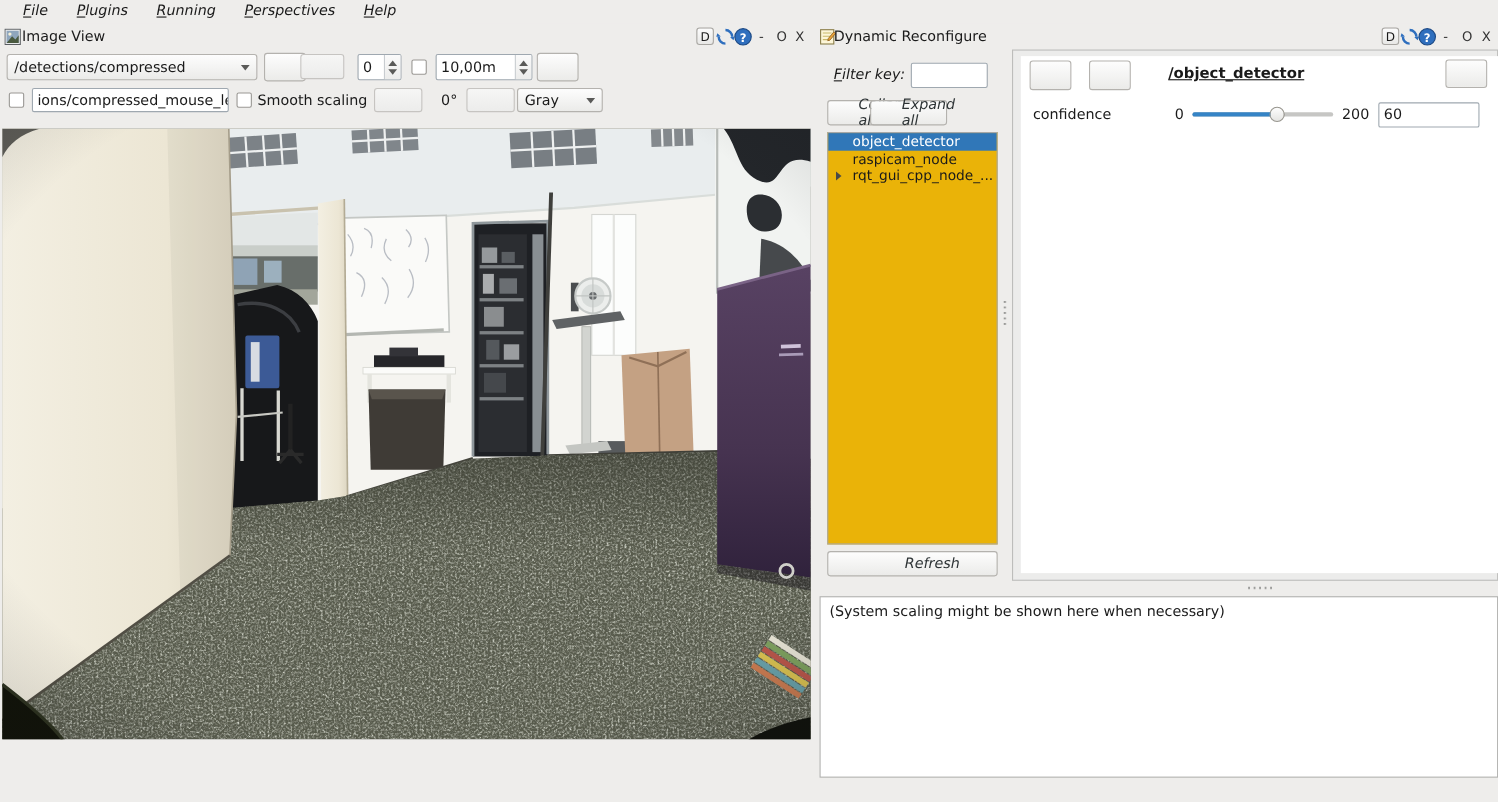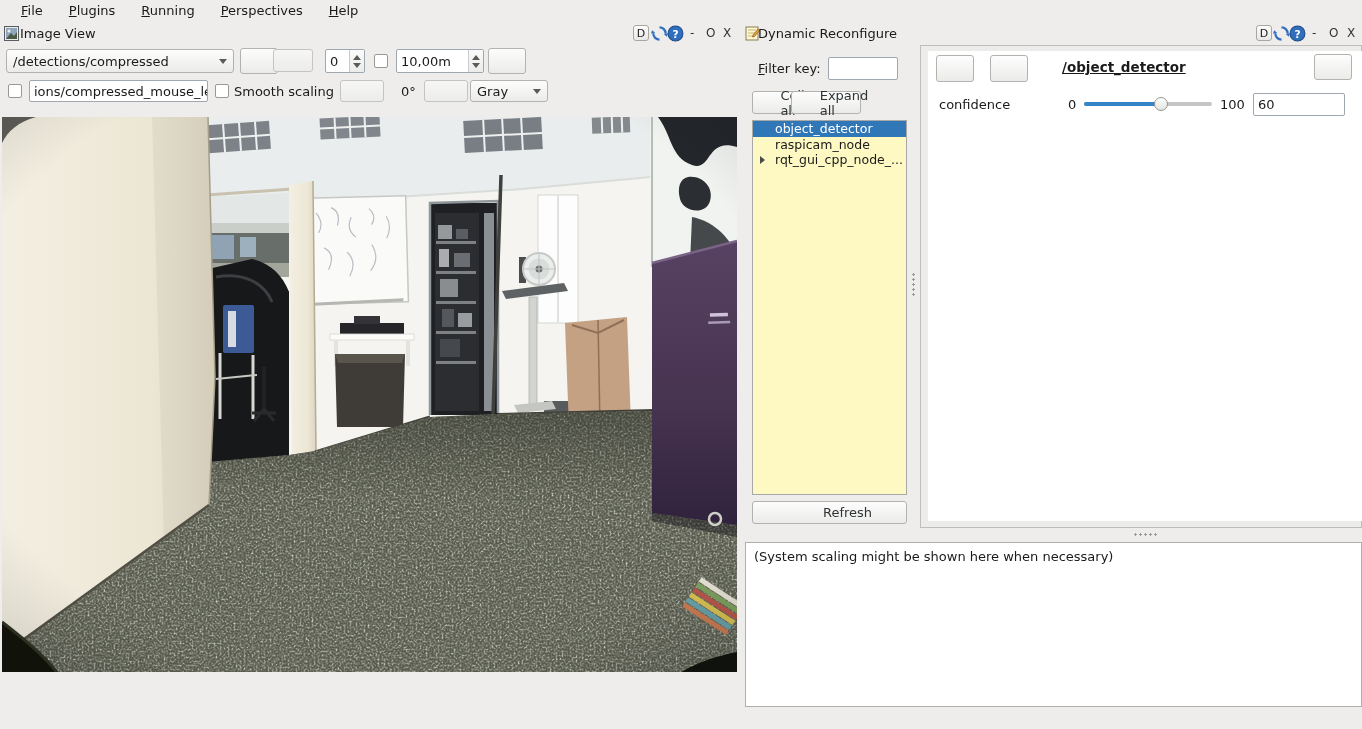--- a/index.html
+++ b/index.html
@@ -1,40 +1,40 @@
 <!DOCTYPE html>
 <html><head>
 <meta charset="utf-8">
 <style>
   * { margin:0; padding:0; box-sizing:border-box; }
   html,body { width:1362px; height:729px; overflow:hidden; }
   body { background:#eeedeb; font-family:"DejaVu Sans","Liberation Sans",sans-serif; font-size:13px; color:#1a1a1a; position:relative; }
   .abs { position:absolute; }
-  .mn { display:inline-block; }
+  .mn { display:inline-block;font-style:italic; }
   .mn::first-letter { text-decoration:underline; }
   
   .menubar { left:0; top:0; width:1362px; height:21px; display:flex; align-items:center; padding-left:8px; gap:0; background:#eeedeb; }
   .menu-item { padding:2px 13px; cursor:default; }
   
   .titlebar { height:24px; display:flex; align-items:center; }
   .tb-btn { font-size:12px; color:#333; margin:0 4px; line-height:15px; }
   .d-btn { width:16px; height:16px; border:1px solid #a8a6a2; border-radius:3px; background:linear-gradient(#fcfcfc,#e8e8e6); display:flex; align-items:center; justify-content:center; font-size:11px; }
   
   .btn { display:flex; align-items:center; justify-content:center; background:linear-gradient(#fdfdfd,#ebebe9); border:1px solid #b4b2ae; border-radius:3px; color:#2e3436;padding-left:36px; }
   .flatbox { background:linear-gradient(#f6f6f5,#ececeb); border:1px solid #c6c4c1; border-radius:3px; }
   .field { background:#fff; border:1px solid #9fa8b0; border-radius:2px; display:flex; align-items:center; padding:0 4px; overflow:hidden; white-space:nowrap; }
   .combo { display:flex; align-items:center; background:linear-gradient(#fdfdfd,#ebebe9); border:1px solid #b4b2ae; border-radius:3px; padding:0 6px; }
   .combo .arrow { margin-left:auto; width:0; height:0; border-left:4px solid transparent; border-right:4px solid transparent; border-top:5px solid #5a5a58; }
   .checkbox { width:14px; height:14px; background:#fff; border:1px solid #9a9894; border-radius:2px; }
   .spin { display:flex; background:#fff; border:1px solid #9fa8b0; border-radius:2px; }
   .spin .val { flex:1; padding:0 4px; display:flex; align-items:center; overflow:hidden; }
   .spin .arrows { width:15px; border-left:1px solid #c8ccd0; display:flex; flex-direction:column; align-items:center; justify-content:center; gap:3px; background:linear-gradient(#fafafa,#ececeb); }
   .tri-up { width:0; height:0; border-left:4px solid transparent; border-right:4px solid transparent; border-bottom:5px solid #5a5a58; }
   .tri-down { width:0; height:0; border-left:4px solid transparent; border-right:4px solid transparent; border-top:5px solid #5a5a58; }
-  .tree { background:#fef9c3; border:1px solid #a8a8a6; }
+  .tree { background:#eab308; border:1px solid #a8a8a6; }
   .tree-row { height:15.5px; display:flex; align-items:center; font-size:12.5px; padding-left:22px; position:relative; }
   .tree-row.sel { color:#fff; }
   .expander { position:absolute; left:7px; top:4px; width:0; height:0; border-top:4px solid transparent; border-bottom:4px solid transparent; border-left:5px solid #4a4a48; }
   .dots-h { width:26px; height:3px; background-image:radial-gradient(circle,#9a9a98 1px,transparent 1.3px); background-size:5px 3px; }
   .dots-v { width:3px; height:26px; background-image:radial-gradient(circle,#9a9a98 1px,transparent 1.3px); background-size:3px 5px; }
   .slider-track { position:relative; height:4px; border-radius:2px; background:#c6c6c4; }
   .slider-fill { position:absolute; left:0; top:0; height:4px; border-radius:2px; background:#3584c6; }
   .slider-handle { position:absolute; top:-5px; width:14px; height:14px; border-radius:50%; background:linear-gradient(#fdfdfd,#e4e4e2); border:1px solid #98968f; margin-left:-7px; }
   .icon16 { width:17px; height:17px; display:block; }
   .node-title { font-weight:bold; text-decoration:underline; font-size:13.5px; }
@@ -398,21 +398,21 @@
     </div>
     <span class="abs node-title" style="left:134px;top:8px">/object_detector</span>
     <div class="abs btn" style="left:386px;top:3px;width:37px;height:26px"></div>
 
     <span class="abs" style="left:11px;top:46px">confidence</span>
     <span class="abs" style="left:140px;top:46px">0</span>
     <div class="abs slider-track" style="left:156px;top:51px;width:128px">
       <div class="slider-fill" id="slider-fill" style="width: 60%; background: rgb(53, 132, 198);"></div>
       <div class="slider-handle" id="slider-handle" style="left: 60%;"></div>
     </div>
-    <span class="abs" style="left:292px;top:46px">100</span>
+    <span class="abs" style="left:292px;top:46px">200</span>
     <div class="abs field" style="left:325px;top:42px;width:92px;height:23px">
       <span>60</span>
     </div>
   </div>
 </div>
 
 <div class="abs dots-h" style="left:1133px;top:533px"></div>
 
 <div class="abs sysmsg" style="left:745px;top:542px;width:617px;height:165px">
   <span>(System scaling might be shown here when necessary)</span>

